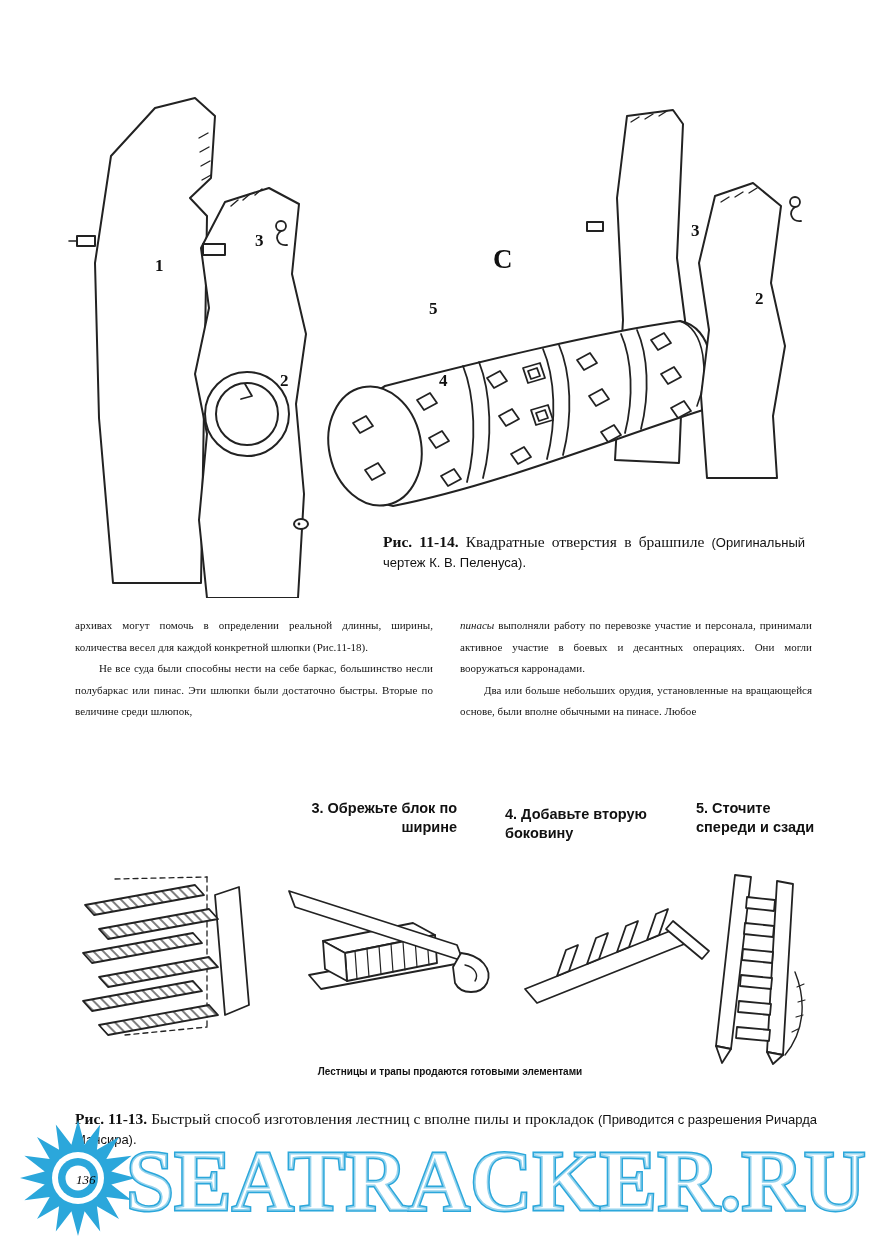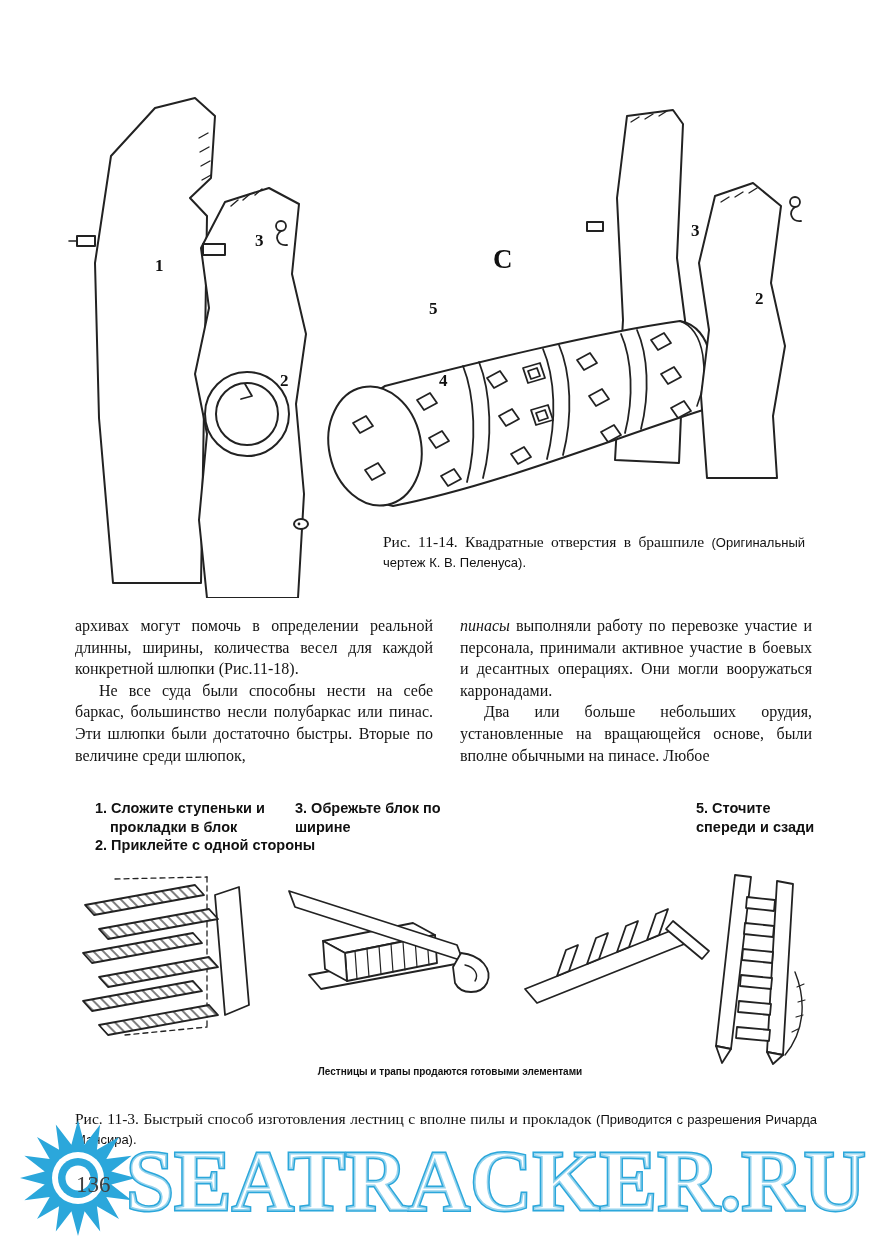--- a/index.html
+++ b/index.html
@@ -1,29 +1,29 @@
 <!DOCTYPE html>
 <html><head>
 <meta charset="utf-8">
 <style>
   *{margin:0;padding:0;box-sizing:border-box}
   body{background:#e9e9e9;font-family:"Liberation Serif",serif}
   .page{position:relative;width:874px;height:1240px;background:#ffffff;margin:0 auto;overflow:hidden;color:#1a1a1a}
   .abs{position:absolute}
   .fig-caption{position:absolute;font-size:15.5px;line-height:18.5px;text-align:left;color:#111}
-  .fig-caption b{font-weight:normal}
+  .fig-caption b{font-weight:bold}
   .fig-caption .src{font-family:"Liberation Sans",sans-serif;font-size:13px}
-  .col{position:absolute;top:615px;font-size:16px;line-height:21.6px;text-align:justify;color:#141414}
+  .col{position:absolute;top:615px;font-size:11px;line-height:21.6px;text-align:justify;color:#141414}
   .col p{margin:0}
   .col p.indent{text-indent:24px}
   .step{position:absolute;font-family:"Liberation Sans",sans-serif;font-size:14.5px;line-height:18.5px;font-weight:600;color:#111}
   .hang{padding-left:15px;text-indent:-15px}
   .center-note{position:absolute;left:140px;top:1066px;width:620px;text-align:center;
      font-family:"Liberation Sans",sans-serif;font-weight:700;font-size:10px;color:#111}
-  .pagenum{position:absolute;left:76px;top:1172px;font-size:23px;color:#404040;z-index:7}
+  .pagenum{position:absolute;left:76px;top:1172px;font-style:italic;font-size:13px;color:#000000;z-index:7}
   .watermark-sun{position:absolute;left:6px;top:1116px;z-index:5}
   .watermark-text{position:absolute;left:118px;top:1128px;z-index:5}
   .fig15-caption{z-index:1}
   svg{display:block}
   svg text{font-family:"Liberation Serif",serif}
 </style>
 </head>
 <body>
 
 <div class="page">
@@ -125,25 +125,22 @@
 
   <div class="col" style="left:75px;width:358px">
     <p>архивах могут помочь в определении реальной длинны, ширины, количества весел для каждой конкретной шлюпки (Рис.11-18).</p>
     <p class="indent">Не все суда были способны нести на себе баркас, большинство несли полубаркас или пинас. Эти шлюпки были достаточно быстры. Вторые по величине среди шлюпок,</p>
   </div>
   <div class="col" style="left:460px;width:352px">
     <p><i>пинасы</i><span> выполняли работу по перевозке участие и персонала, принимали активное участие в боевых и десантных операциях. Они могли вооружаться карронадами.</span></p>
     <p class="indent">Два или больше небольших орудия, установленные на вращающейся основе, были вполне обычными на пинасе. Любое</p>
   </div>
 
-  <div class="step hang" style="left:95px;top:799px;width:232px">
-    <div>1. Сложите ступеньки и прокладки в блок</div>
-    <div>2. Приклейте с одной стороны</div>
-  </div>
-  <div class="step" style="left:295px;top:799px;width:162px;text-align:left">3. Обрежьте блок по ширине</div>
+  <div class="step" style="left:295px;top:799px;width:162px;text-align:right">3. Обрежьте блок по ширине</div>
+  <div class="step" style="left:505px;top:805px;width:150px">4. Добавьте вторую боковину</div>
   <div class="step" style="left:696px;top:799px;width:122px">5. Сточите спереди и сзади</div>
 
   <div class="abs" style="left:57px;top:857px">
     <svg width="760" height="208" viewBox="0 0 760 208">
       <defs>
         <pattern id="plankhatch" width="7" height="7" patternUnits="userSpaceOnUse" patternTransform="rotate(-45)">
           <rect width="7" height="7" fill="#fff"></rect>
           <line x1="1" y1="0" x2="1" y2="7" stroke="#555" stroke-width="1.5"></line>
         </pattern>
       </defs>
@@ -196,21 +193,21 @@
           <path d="M738,115 C750,145 747,175 728,198" stroke-width="1.4"></path>
           <path d="M740,130 l7,-3 M741,145 l7,-2 M739,160 l7,-2 M735,175 l6,-3" stroke-width="1.2"></path>
         </g>
       </g>
     </svg>
   </div>
 
   <div class="center-note">Лестницы и трапы продаются готовыми элементами</div>
 
   <div class="fig-caption fig15-caption" style="left:75px;top:1110px;width:742px;text-align:justify">
-    <b>Рис. 11-3.</b><span> Быстрый способ изготовления лестниц с вполне пилы и прокладок </span><span class="src">(Приводится с разрешения Ричарда Мансира).</span>
+    <b>Рис. 11-13.</b><span> Быстрый способ изготовления лестниц с вполне пилы и прокладок </span><span class="src">(Приводится с разрешения Ричарда Мансира).</span>
   </div>
 
   <div class="watermark-sun">
     <svg width="150" height="124" viewBox="0 0 150 124">
       <polygon fill="#2ba7db" points="130,62 105.3,68.6 125.6,84.2 100.3,80.9 113,103 90.9,90.3 94.2,115.6 78.6,95.3 72,120 65.4,95.3 49.8,115.6 53.1,90.3 31,103 43.7,80.9 18.4,84.2 38.7,68.6 14,62 38.7,55.4 18.4,39.8 43.7,43.1 31,21 53.1,33.7 49.8,8.4 65.4,28.7 72,4 78.6,28.7 94.2,8.4 90.9,33.7 113,21 100.3,43.1 125.6,39.8 105.3,55.4"></polygon>
       <circle cx="72" cy="62" r="26" fill="#fff"></circle>
       <circle cx="72" cy="62" r="20" fill="#2ba7db"></circle>
       <circle cx="72" cy="62" r="12.5" fill="#fff"></circle>
     </svg>
   </div>

